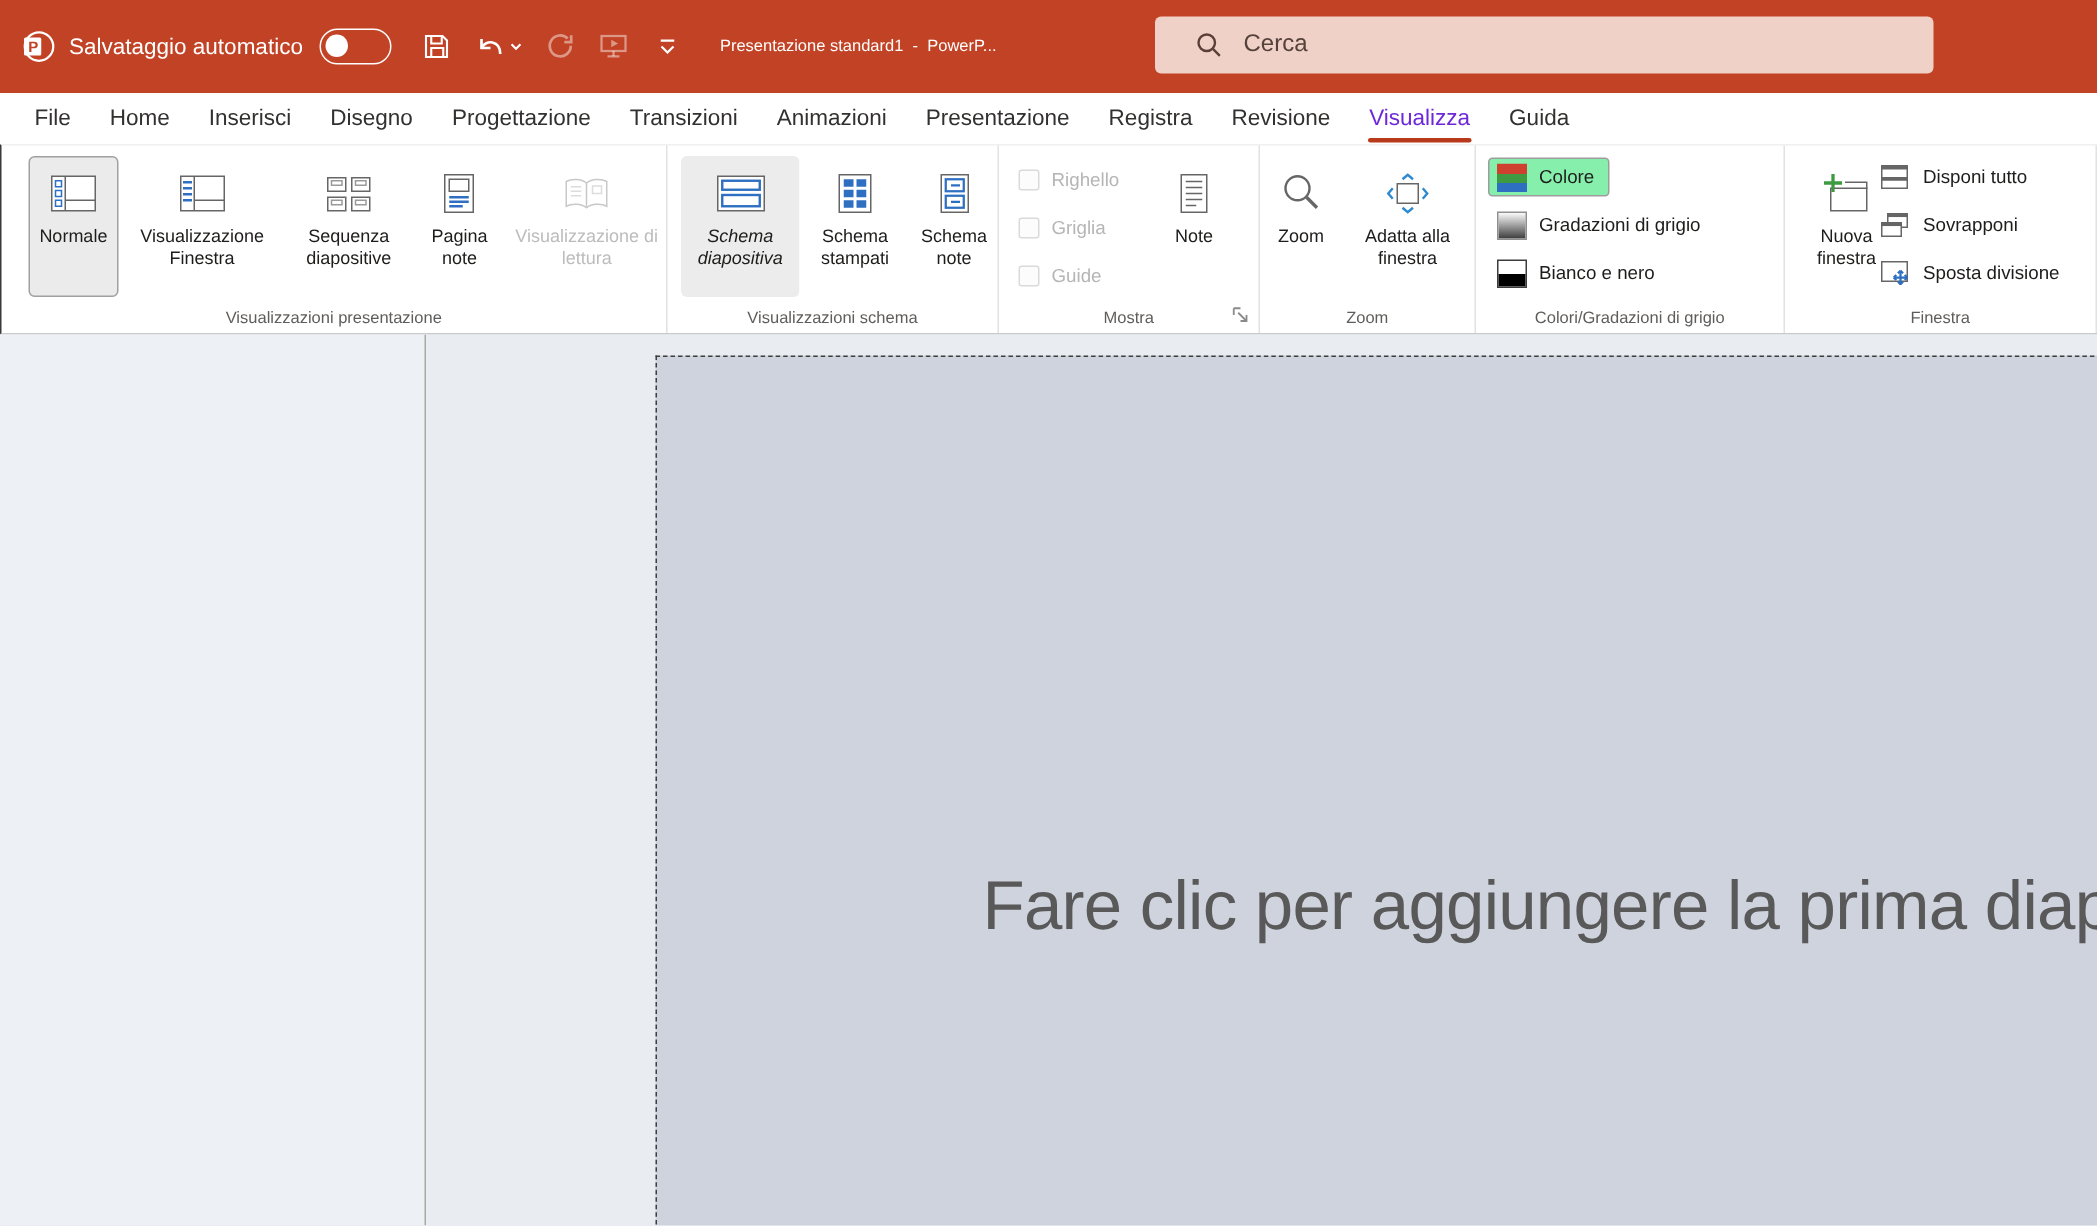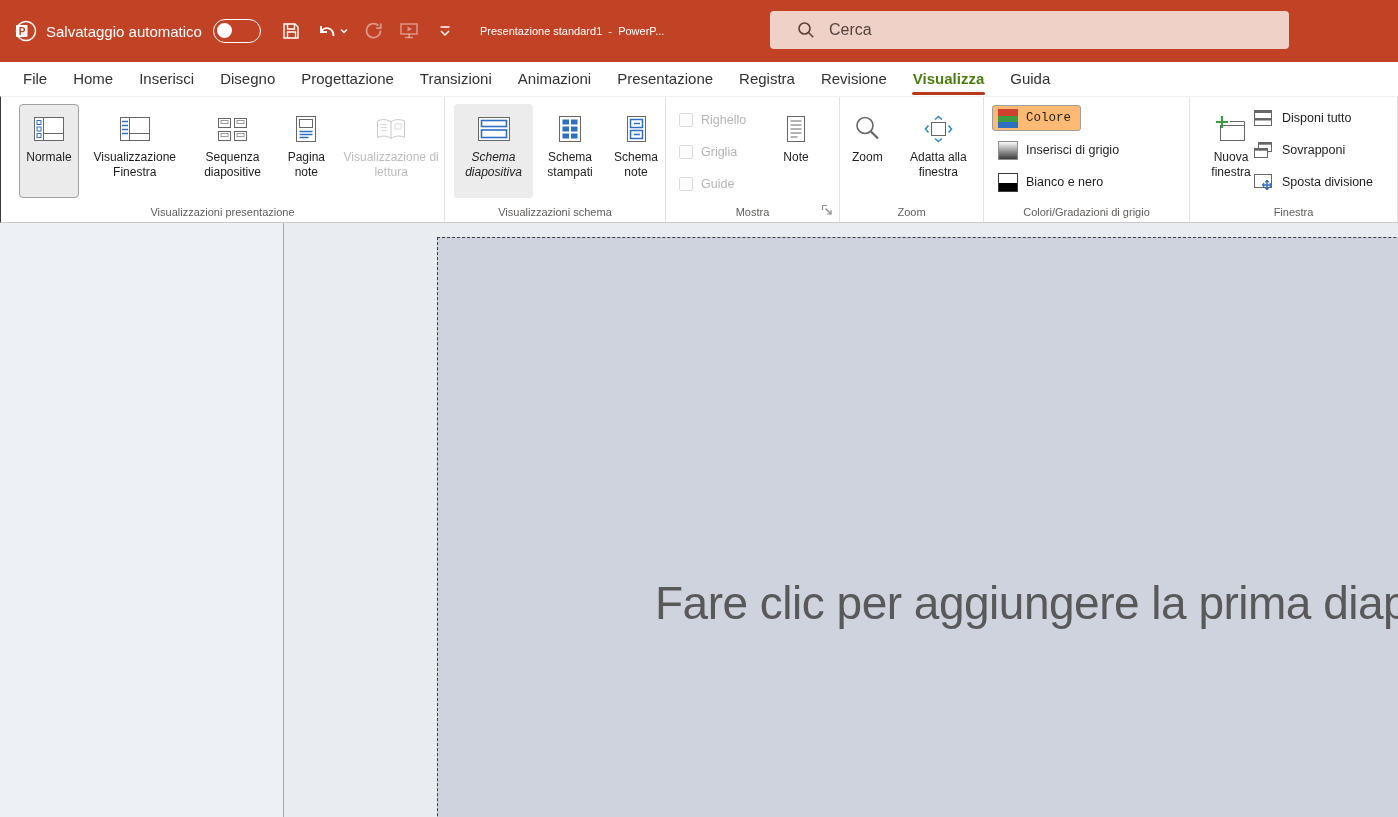--- a/index.html
+++ b/index.html
@@ -13,21 +13,21 @@
   .toggle { margin-left:11px; width:48px; height:24px; border:1.6px solid #fff; border-radius:13px; position:relative; flex:0 0 auto; }
   .toggle .knob { position:absolute; left:3px; top:3px; width:15px; height:15px; border-radius:50%; background:#fff; }
   .qat-btn { margin-left:12px; display:flex; align-items:center; justify-content:center; flex:0 0 auto; }
   .doc-title { color:#fff; font-size:11px; margin-left:26px; white-space:pre; }
   .searchbox { position:absolute; left:770px; top:11px; width:519px; height:38px; background:#f0d1c8; border-radius:4px; display:flex; align-items:center; padding-left:26px; gap:13px; }
   .searchbox span { font-size:16px; color:#55423b; }
 
   
   .menubar { height:34px; background:#ffffff; display:flex; align-items:stretch; padding-left:10px; flex:0 0 auto; }
   .menu-item { padding:0 13px; font-size:15px; color:#323130; line-height:33px; position:relative; white-space:nowrap; }
-  .menu-item.active { font-weight:bold; color:#4d7c0f; }
+  .menu-item.active { font-weight:normal; color:#6d28d9; }
   .menu-item.active::after { content:""; position:absolute; left:12px; right:12px; bottom:1px; height:3.5px; background:#b83a1b; border-radius:2px; }
 
   
   .ribbon { height:127px; background:#fff; display:flex; border-top:1px solid #f0f0f0; border-bottom:1px solid #c9c9c9; position:relative; flex:0 0 auto; box-shadow:0 1px 2px rgba(0,0,0,0.05); border-left:1px solid #3a3a3a; }
   .rgroup { position:relative; height:100%; border-right:1px solid #e2e2e2; }
   .g1 { width:444px; } .g2 { width:221px; } .g3 { width:174px; } .g4 { width:144px; } .g5 { width:206px; } .g6 { flex:1; border-right:1px solid #e2e2e2; }
   .group-label { position:absolute; bottom:4px; left:0; right:0; text-align:center; font-size:11px; color:#5f5d5b; white-space:nowrap; }
   .brow { display:flex; padding-top:7px; }
   .g1 .brow { padding-left:18px; gap:3px; } .g2 .brow { padding-left:9px; gap:3px; } .g4 .brow { padding-left:5px; gap:4px; }
   .big-btn { display:flex; flex-direction:column; align-items:center; height:94px; border:1px solid transparent; border-radius:4px; padding-top:6px; font-size:12px; line-height:15px; color:#1e1d1c; text-align:center; }
@@ -37,21 +37,21 @@
   .big-btn.disabled { color:#bcbcbc; }
   .w-normale { width:60px; } .w-vstrut { width:106px; } .w-seq { width:84px; } .w-pnote { width:58px; } .w-vlett { width:106px; }
   .w-sdia { width:79px; } .w-sstam { width:68px; } .w-snote { width:58px; }
   .w-note { width:56px; } .w-zoom { width:46px; } .w-adatta { width:92px; } .w-nfin { width:62px; }
   .checkcol { position:absolute; left:13px; top:14px; display:flex; flex-direction:column; gap:14px; }
   .checkrow { display:flex; align-items:center; gap:8px; font-size:12.5px; color:#b5b5b5; height:18px; }
   .checkbox { width:14px; height:14px; border:1px solid #dadada; background:#fcfcfc; border-radius:2px; flex:0 0 auto; }
   .note-pos { position:absolute; left:102px; top:7px; }
   .smallcol { position:absolute; left:8px; top:8px; display:flex; flex-direction:column; gap:6px; align-items:flex-start; }
   .small-btn { display:flex; align-items:center; gap:8px; height:26px; padding:0 9px 0 5px; font-size:12.5px; color:#1e1d1c; border:1px solid transparent; border-radius:3px; white-space:nowrap; }
-  .small-btn.selected { background:#fdba74; border-color:#9d9d9d;font-family:Liberation Mono, monospace; }
+  .small-btn.selected { background:#86efac; border-color:#9d9d9d; }
   .gradient-chip { width:20px; height:19px; border:1px solid #8f8f8f; background:linear-gradient(#fbfbfb, #3d3d3d); flex:0 0 auto; }
   .bw-chip { width:20px; height:19px; border:1px solid #3c3c3c; background:linear-gradient(#ffffff 50%, #000000 50%); flex:0 0 auto; }
   .nfin-pos { position:absolute; left:10px; top:7px; }
   .g6 .smallcol { left:56px; }
   .dialog-launcher { position:absolute; right:5px; bottom:5px; width:14px; height:14px; }
 
   
   .main { position:relative; flex:1; background:#e9edf2; overflow:hidden; }
   .left-pane { position:absolute; left:0; top:0; bottom:0; width:284px; background:#edf0f4; border-right:1px solid #a8a8a8; }
   .slide { position:absolute; left:437px; top:14px; width:1500px; height:920px; background:#cfd3dd; border:1px dashed #3e3e3e; }
@@ -318,21 +318,21 @@
         <div class="small-btn selected">
           <svg width="20" height="19" viewBox="0 0 20 19">
               <rect width="20" height="7" fill="#d0402e"></rect>
               <rect y="7" width="20" height="6" fill="#3f9b41"></rect>
               <rect y="13" width="20" height="6" fill="#2f6fc1"></rect>
             </svg>
           <span>Colore</span>
         </div>
         <div class="small-btn">
           <span class="gradient-chip"></span>
-          <span>Inserisci di grigio</span>
+          <span>Gradazioni di grigio</span>
         </div>
         <div class="small-btn">
           <span class="bw-chip"></span>
           <span>Bianco e nero</span>
         </div>
       </div>
       <div class="group-label">Colori/Gradazioni di grigio</div>
     </div>
 
     <div class="rgroup g6">

